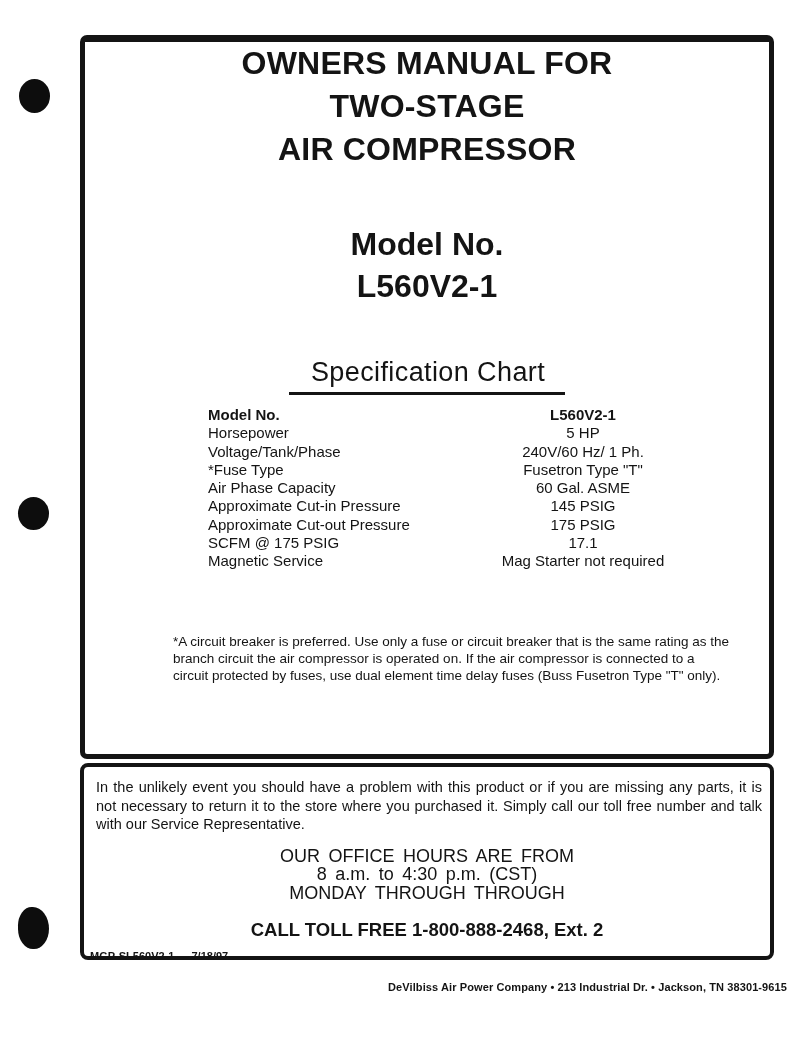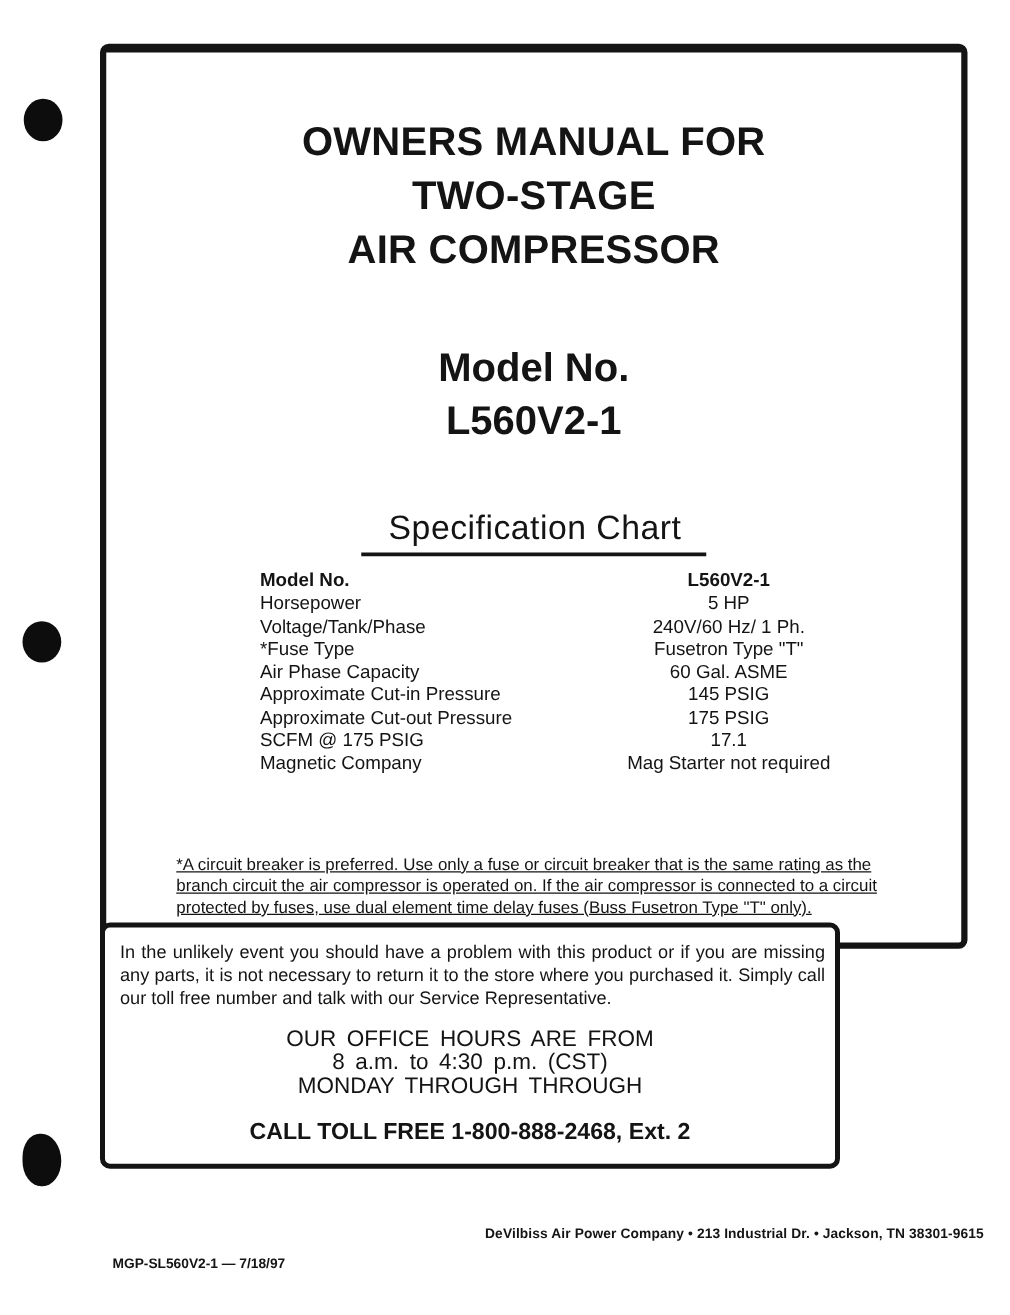--- a/index.html
+++ b/index.html
@@ -27,21 +27,20 @@
     position: absolute;
     left: 80px; top: 35px;
     width: 694px; height: 724px;
     border: 5px solid #141414;
     border-top-width: 7px;
     border-radius: 7px;
     background: #ffffff;
   }
 
   .title-block {
-    margin-top: 50px;
     text-align: center;
     font-weight: bold;
     font-size: 32px;
     line-height: 43px;
     letter-spacing: 0.2px;
   }
 
   .model-block {
     margin-top: 52px;
     text-align: center;
@@ -76,31 +75,30 @@
   .spec-row .spec-label { margin-left: 123px; }
   .spec-row .spec-value {
     position: absolute;
     left: 318px; top: 0;
     width: 360px;
     text-align: center;
   }
   .spec-row.bold { font-weight: bold; }
 
   .spec-footnote {
-    margin: 62px 36px 0 56px;
+    margin: 62px 36px 0 88px;
     font-size: 13.5px;
     line-height: 17px;
-    text-decoration: underline;
   }
 
   
   .service-box {
     position: absolute;
-    left: 80px; top: 738px;
-    width: 592px; height: 197px;
+    left: 80px; top: 763px;
+    width: 694px; height: 197px;
     border: 4px solid #141414;
     border-radius: 8px;
     background: #ffffff;
   }
   .service-paragraph {
     margin: 11px 8px 0 12px;
     font-size: 14.5px;
     line-height: 18.5px;
     text-align: justify;
   }
@@ -121,21 +119,21 @@
   .company-footer {
     position: absolute;
     right: 21px; top: 981px;
     font-weight: bold;
     font-size: 11px;
     letter-spacing: 0.1px;
   }
 
   .doc-code {
     position: absolute;
-    left: 90px; top: 1005px;
+    left: 90px; top: 950px;
     font-weight: bold;
     font-size: 11px;
   }
 </style>
 </head>
 <body>
 
 <div class="punch punch-1"></div>
 <div class="punch punch-2"></div>
 <div class="punch punch-3"></div>
@@ -184,21 +182,21 @@
     </div>
     <div class="spec-row">
       <span class="spec-label">Approximate Cut-out Pressure</span>
       <span class="spec-value">175 PSIG</span>
     </div>
     <div class="spec-row">
       <span class="spec-label">SCFM @ 175 PSIG</span>
       <span class="spec-value">17.1</span>
     </div>
     <div class="spec-row">
-      <span class="spec-label">Magnetic Company</span>
+      <span class="spec-label">Magnetic Service</span>
       <span class="spec-value">Mag Starter not required</span>
     </div>
   </div>
 
   <div class="spec-footnote">*A circuit breaker is preferred. Use only a fuse or circuit breaker that is the same rating as the branch circuit the air compressor is operated on. If the air compressor is connected to a circuit protected by fuses, use dual element time delay fuses (Buss Fusetron Type "T" only).</div>
 </div>
 
 <div class="service-box">
   <div class="service-paragraph">In the unlikely event you should have a problem with this product or if you are missing any parts, it is not necessary to return it to the store where you purchased it. Simply call our toll free number and talk with our Service Representative.</div>
   <div class="office-hours">

